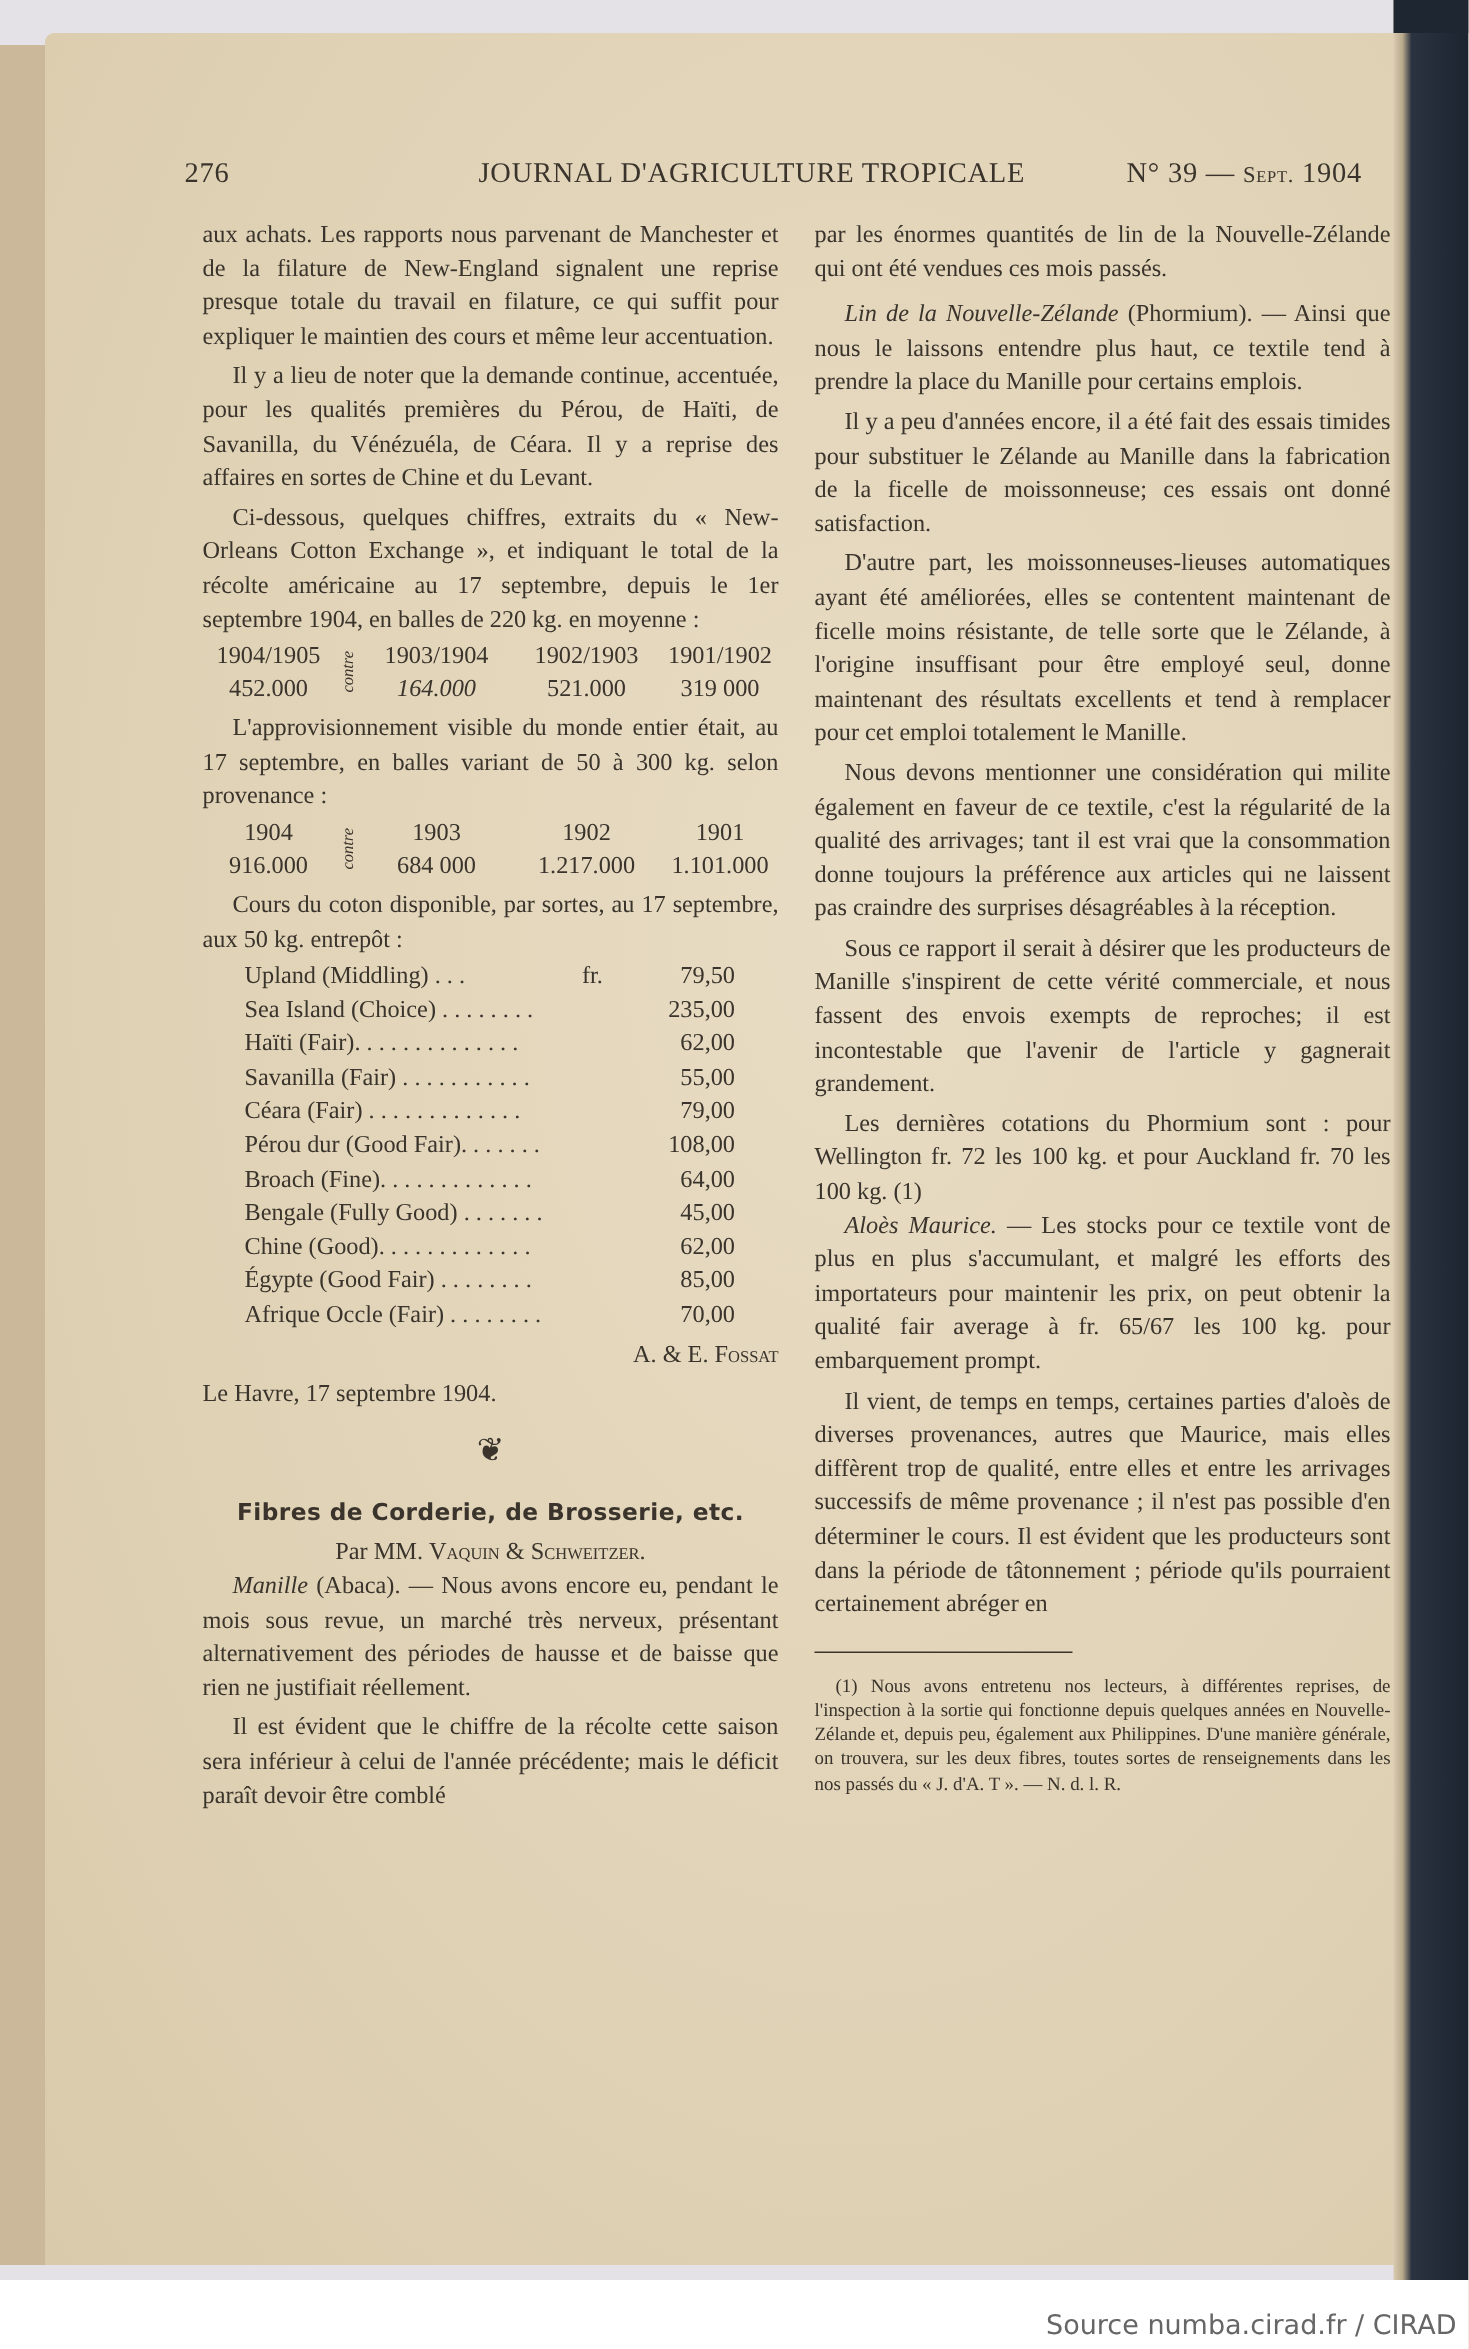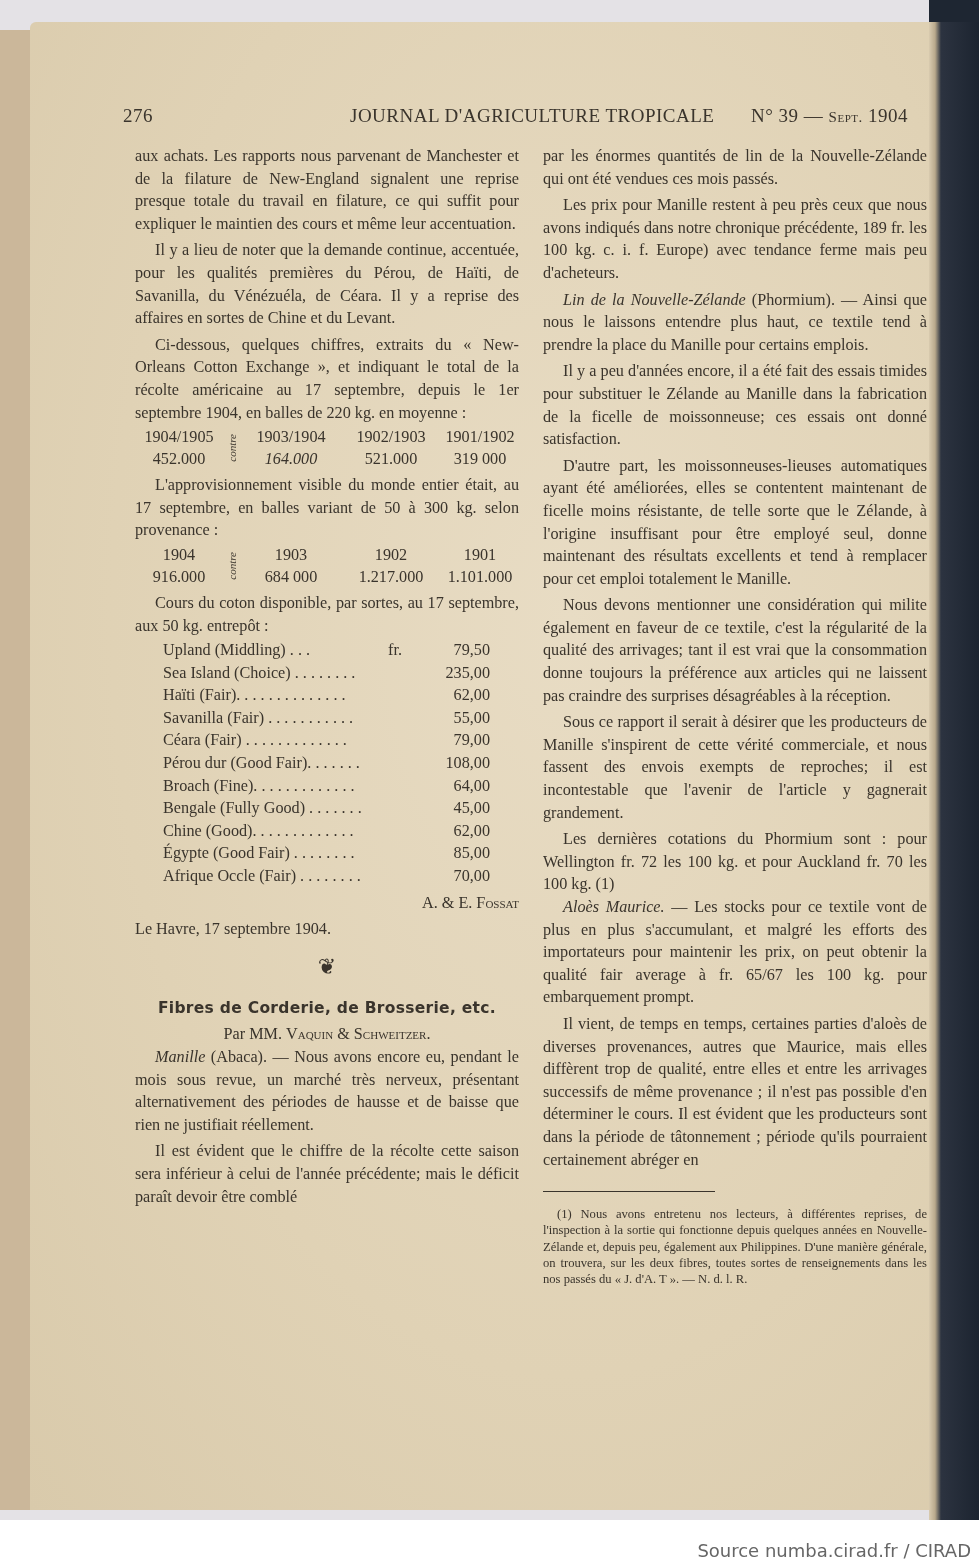--- a/index.html
+++ b/index.html
@@ -29,21 +29,21 @@
   .binding-top {
     position: absolute; right: 0; top: 0; width: 50px; height: 22px; background: #1e2632;
   }
   .ink { color: #3a342c; }
 
   .header {
     position: absolute; top: 105px; left: 123px; width: 785px; height: 24px;
     font-family: "Liberation Serif", serif; font-size: 19px; letter-spacing: 0.5px;
   }
   .header .pagenum { position: absolute; left: 0; top: 0; }
-  .header .title { position: absolute; left: 196px; top: 0; margin-left: 31px; }
+  .header .title { position: absolute; left: 196px; top: 0; }
   .header .issue { position: absolute; right: 0; top: 0; }
   .header .issue .sc { font-size: 15px; }
 
   .col {
     position: absolute; top: 145px; width: 384px;
     font-family: "Liberation Serif", serif; font-size: 16.2px; line-height: 22.6px;
     text-align: justify;
   }
   .col-left { left: 135px; }
   .col-right { left: 543px; }
@@ -214,21 +214,20 @@
     <span class="sc">Vaquin &amp; Schweitzer.</span>
   </p>
   <p class="ind"><span class="it">Manille</span><span> (Abaca). — Nous avons encore eu, pendant le mois sous revue, un marché très nerveux, présentant alternativement des périodes de hausse et de baisse que rien ne justifiait réellement.</span></p>
   <div class="gap"></div>
   <p class="ind">Il est évident que le chiffre de la récolte cette saison sera inférieur à celui de l'année précédente; mais le déficit paraît devoir être comblé</p>
 </div>
 
 <div class="col col-right ink">
   <p>par les énormes quantités de lin de la Nouvelle-Zélande qui ont été vendues ces mois passés.</p>
   <div class="gap"></div>
-  <p class="ind">Les prix pour Manille restent à peu près ceux que nous avons indiqués dans notre chronique précédente, 189 fr. les 100 kg. c. i. f. Europe) avec tendance ferme mais peu d'acheteurs.</p>
   <div class="gap"></div>
   <p class="ind"><span class="it">Lin de la Nouvelle-Zélande</span><span> (Phormium). — Ainsi que nous le laissons entendre plus haut, ce textile tend à prendre la place du Manille pour certains emplois.</span></p>
   <div class="gap"></div>
   <p class="ind">Il y a peu d'années encore, il a été fait des essais timides pour substituer le Zélande au Manille dans la fabrication de la ficelle de moissonneuse; ces essais ont donné satisfaction.</p>
   <div class="gap"></div>
   <p class="ind">D'autre part, les moissonneuses-lieuses automatiques ayant été améliorées, elles se contentent maintenant de ficelle moins résistante, de telle sorte que le Zélande, à l'origine insuffisant pour être employé seul, donne maintenant des résultats excellents et tend à remplacer pour cet emploi totalement le Manille.</p>
   <div class="gap"></div>
   <p class="ind">Nous devons mentionner une considération qui milite également en faveur de ce textile, c'est la régularité de la qualité des arrivages; tant il est vrai que la consommation donne toujours la préférence aux articles qui ne laissent pas craindre des surprises désagréables à la réception.</p>
   <div class="gap"></div>
   <p class="ind">Sous ce rapport il serait à désirer que les producteurs de Manille s'inspirent de cette vérité commerciale, et nous fassent des envois exempts de reproches; il est incontestable que l'avenir de l'article y gagnerait grandement.</p>

